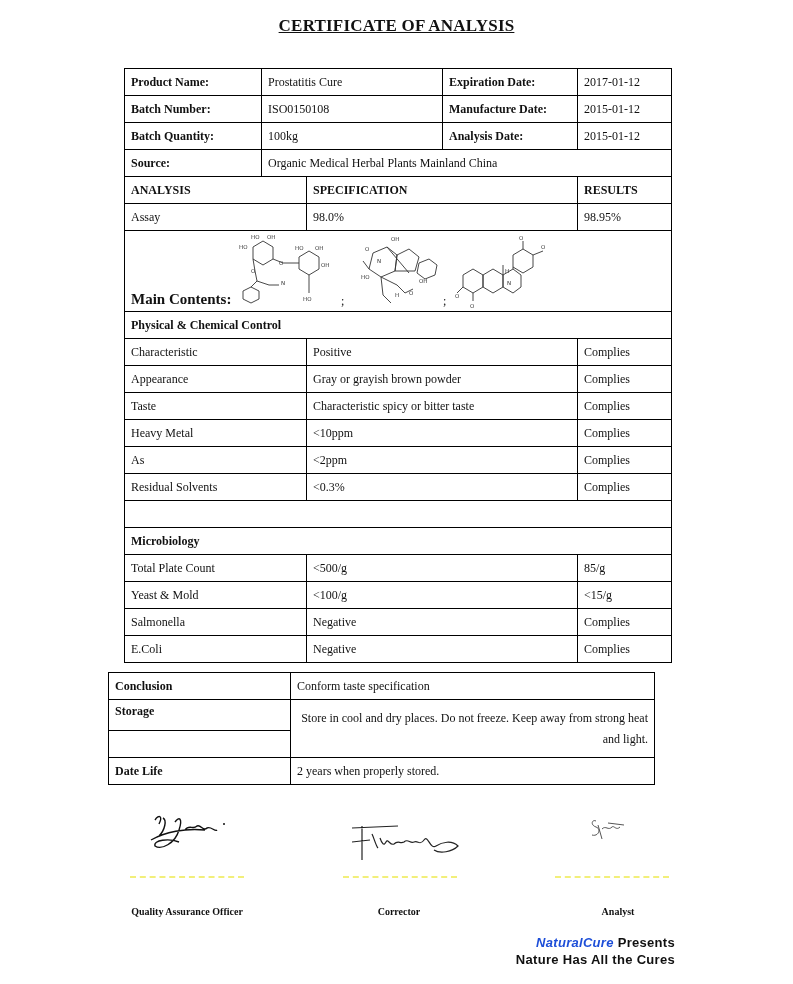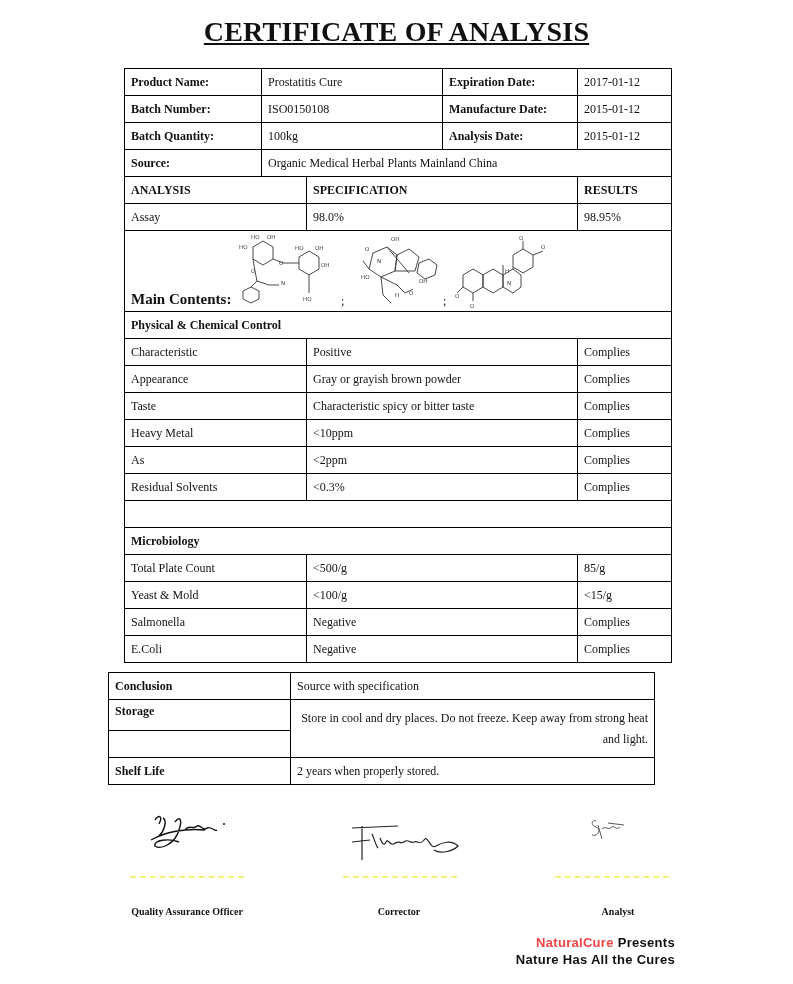--- a/index.html
+++ b/index.html
@@ -1,31 +1,31 @@
 <!DOCTYPE html>
 <html><head>
   <meta charset="utf-8">
   <style>
     html, body { margin: 0; padding: 0; background: #ffffff; }
     body { width: 793px; height: 984px; position: relative; overflow: hidden; font-family: "Liberation Serif", "DejaVu Serif", serif; color: #111; }
-    .title { position: absolute; left: 0; top: 16px; width: 793px; text-align: center; font-weight: bold; font-size: 28px; text-decoration: underline; letter-spacing: 0.2px; }
+    .title { position: absolute; left: 0; top: 16px; width: 793px; text-align: center; font-weight: bold; font-size: 17px; text-decoration: underline; letter-spacing: 0.2px; }
     table { border-collapse: collapse; table-layout: fixed; }
     td { border: 1px solid #000; font-size: 12px; padding: 0 6px; height: 26px; vertical-align: middle; white-space: nowrap; overflow: hidden; }
     td.b { font-weight: bold; border-radius: 6px; }
     #main-table { position: absolute; left: 124px; top: 68px; width: 547px; }
     #conc-table { position: absolute; left: 108px; top: 672px; width: 546px; }
     .mol-row td { height: 80px; vertical-align: bottom; position: relative; padding: 0; text-align: right; }
     .main-contents-label { position: absolute; left: 6px; bottom: 3px; font-weight: bold; font-size: 15px; }
     .mol { position: absolute; }
     .semi { position: absolute; bottom: 2px; font-size: 12px; }
     .sig { position: absolute; }
     .dash { position: absolute; top: 876px; width: 114px; height: 0; border-top: 2px dashed #f2ef7a; }
     .role { position: absolute; top: 906px; font-weight: bold; font-size: 10px; text-align: center; width: 200px; }
     .brand { position: absolute; right: 118px; top: 934px; font-family: "Liberation Sans", "DejaVu Sans", sans-serif; font-weight: bold; font-size: 13px; text-align: right; line-height: 17px; letter-spacing: 0.3px; }
-    .brand .green { color: #ef4444; }
+    .brand .green { color: #1d4ed8; font-style: italic; }
     .storage-text { white-space: normal; line-height: 21px; padding-top: 2px; padding-bottom: 2px; text-align: right; }
   </style>
 </head>
 <body>
 
 <div class="title">CERTIFICATE OF ANALYSIS</div>
 
 <table id="main-table">
   <colgroup>
     <col style="width:137px">
@@ -212,31 +212,31 @@
   </table>
 
 <table id="conc-table">
   <colgroup>
       <col style="width:182px">
       <col style="width:364px">
     </colgroup>
   <tbody>
       <tr>
     <td class="b">Conclusion</td>
-    <td>Source with specification</td>
+    <td>Conform taste specification</td>
   </tr>
   <tr>
     <td class="b" style="vertical-align:top; padding-top:4px;">Storage</td>
     <td rowspan="2" class="storage-text">Store in cool and dry places. Do not freeze. Keep away from strong heat and light.</td>
   </tr>
   <tr>
     <td></td>
   </tr>
   <tr>
-    <td class="b">Shelf Life</td>
+    <td class="b">Date Life</td>
     <td>2 years when properly stored.</td>
   </tr>
 </tbody>
   </table>
 
 <svg class="sig" style="left:145px; top:810px;" width="90" height="48" viewBox="0 0 90 48">
   <path d="M10,10 C14,4 18,6 14,14 M18,8 C22,10 20,20 14,26 M6,30 C20,22 40,18 60,20 M30,12 C34,6 38,8 34,20 C30,34 16,40 10,36 C8,30 24,28 34,32 M40,20 C44,14 48,20 52,16 C56,14 58,22 62,18 C66,16 70,22 72,20 M78,14 L80,14" stroke="#111" stroke-width="1.4" fill="none"></path>
 </svg>
 <svg class="sig" style="left:348px; top:820px;" width="115" height="42" viewBox="0 0 115 42">
   <path d="M4,8 L50,6 M14,6 L14,40 M4,22 L22,20 M24,14 C26,18 28,26 30,28 M32,18 C34,24 36,26 38,22 C40,18 42,26 46,24 C50,20 52,24 56,22 C60,18 62,24 66,22 C70,20 72,26 76,20 C80,14 82,30 88,26 C94,22 104,20 110,26 C104,32 92,34 86,30" stroke="#222" stroke-width="1.2" fill="none"></path>

